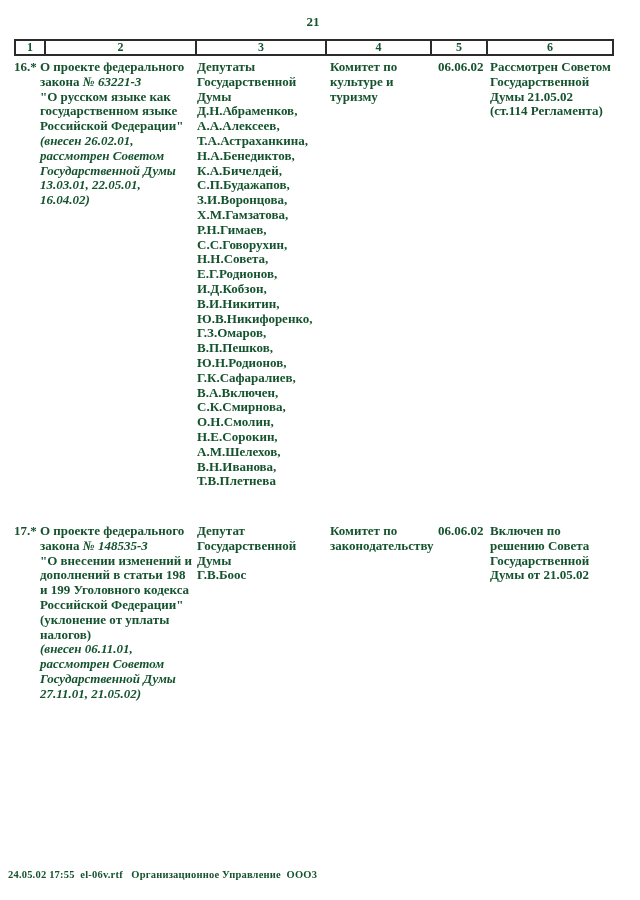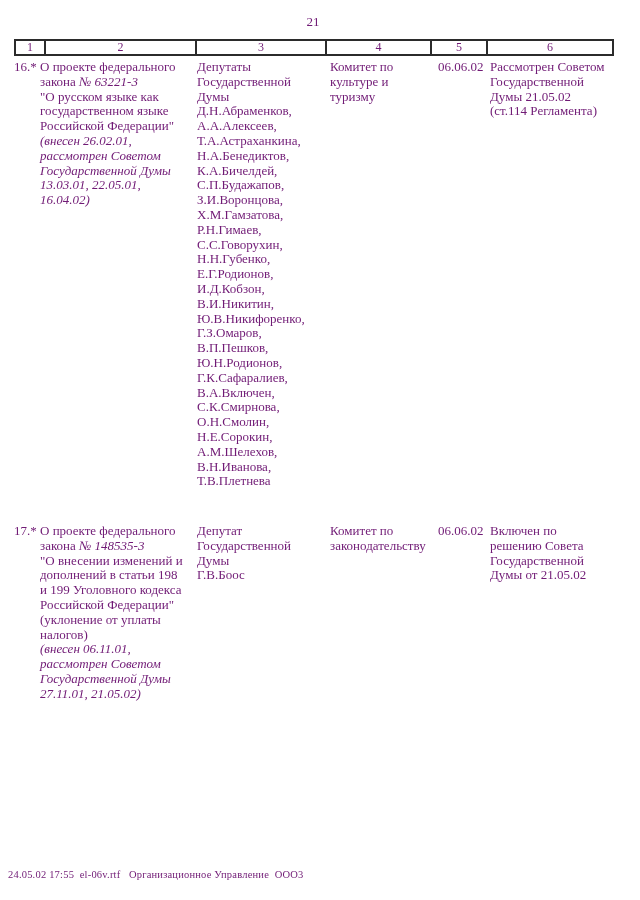--- a/index.html
+++ b/index.html
@@ -6,22 +6,23 @@
     margin: 0;
     padding: 0;
     background: #ffffff;
   }
   .page {
     position: relative;
     width: 640px;
     height: 900px;
     background: #ffffff;
     font-family: "Liberation Serif", serif;
-    color: #701a75;
+    color: #14532d;
     overflow: hidden;
+    font-weight: bold;
   }
   .page-number {
     position: absolute;
     top: 14px;
     left: 14px;
     width: 598px;
     text-align: center;
     font-size: 13px;
   }
   table.hdr {
@@ -113,21 +114,21 @@
         <div class="ln"><span>Д.Н.Абраменков,</span></div>
         <div class="ln"><span>А.А.Алексеев,</span></div>
         <div class="ln"><span>Т.А.Астраханкина,</span></div>
         <div class="ln"><span>Н.А.Бенедиктов,</span></div>
         <div class="ln"><span>К.А.Бичелдей,</span></div>
         <div class="ln"><span>С.П.Будажапов,</span></div>
         <div class="ln"><span>З.И.Воронцова,</span></div>
         <div class="ln"><span>Х.М.Гамзатова,</span></div>
         <div class="ln"><span>Р.Н.Гимаев,</span></div>
         <div class="ln"><span>С.С.Говорухин,</span></div>
-        <div class="ln"><span>Н.Н.Губенко,</span></div>
+        <div class="ln"><span>Н.Н.Совета,</span></div>
         <div class="ln"><span>Е.Г.Родионов,</span></div>
         <div class="ln"><span>И.Д.Кобзон,</span></div>
         <div class="ln"><span>В.И.Никитин,</span></div>
         <div class="ln"><span>Ю.В.Никифоренко,</span></div>
         <div class="ln"><span>Г.З.Омаров,</span></div>
         <div class="ln"><span>В.П.Пешков,</span></div>
         <div class="ln"><span>Ю.Н.Родионов,</span></div>
         <div class="ln"><span>Г.К.Сафаралиев,</span></div>
         <div class="ln"><span>В.А.Включен,</span></div>
         <div class="ln"><span>С.К.Смирнова,</span></div>

